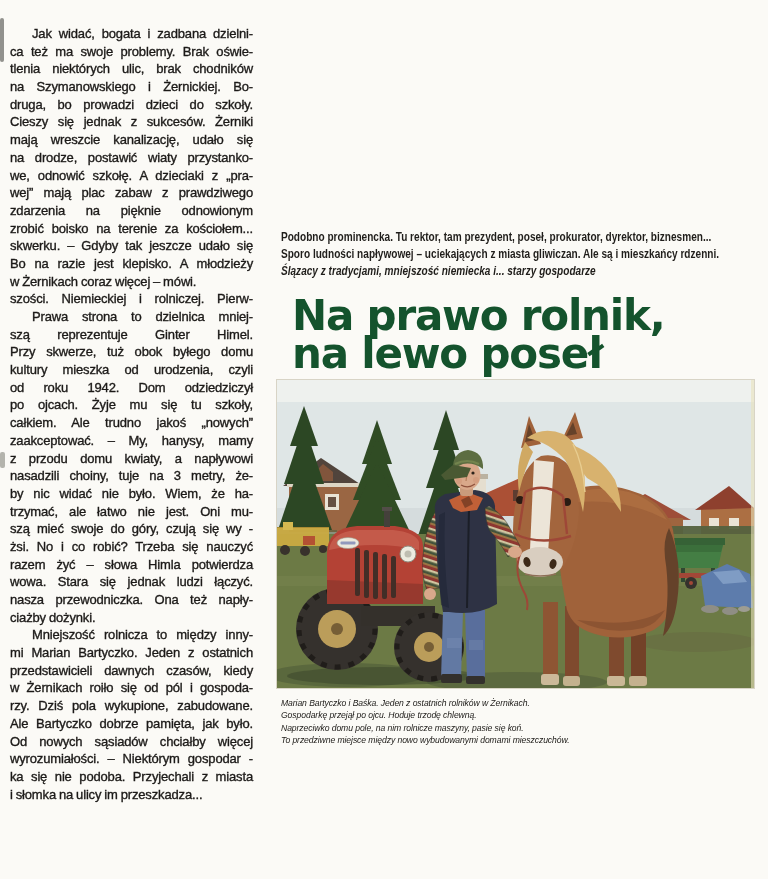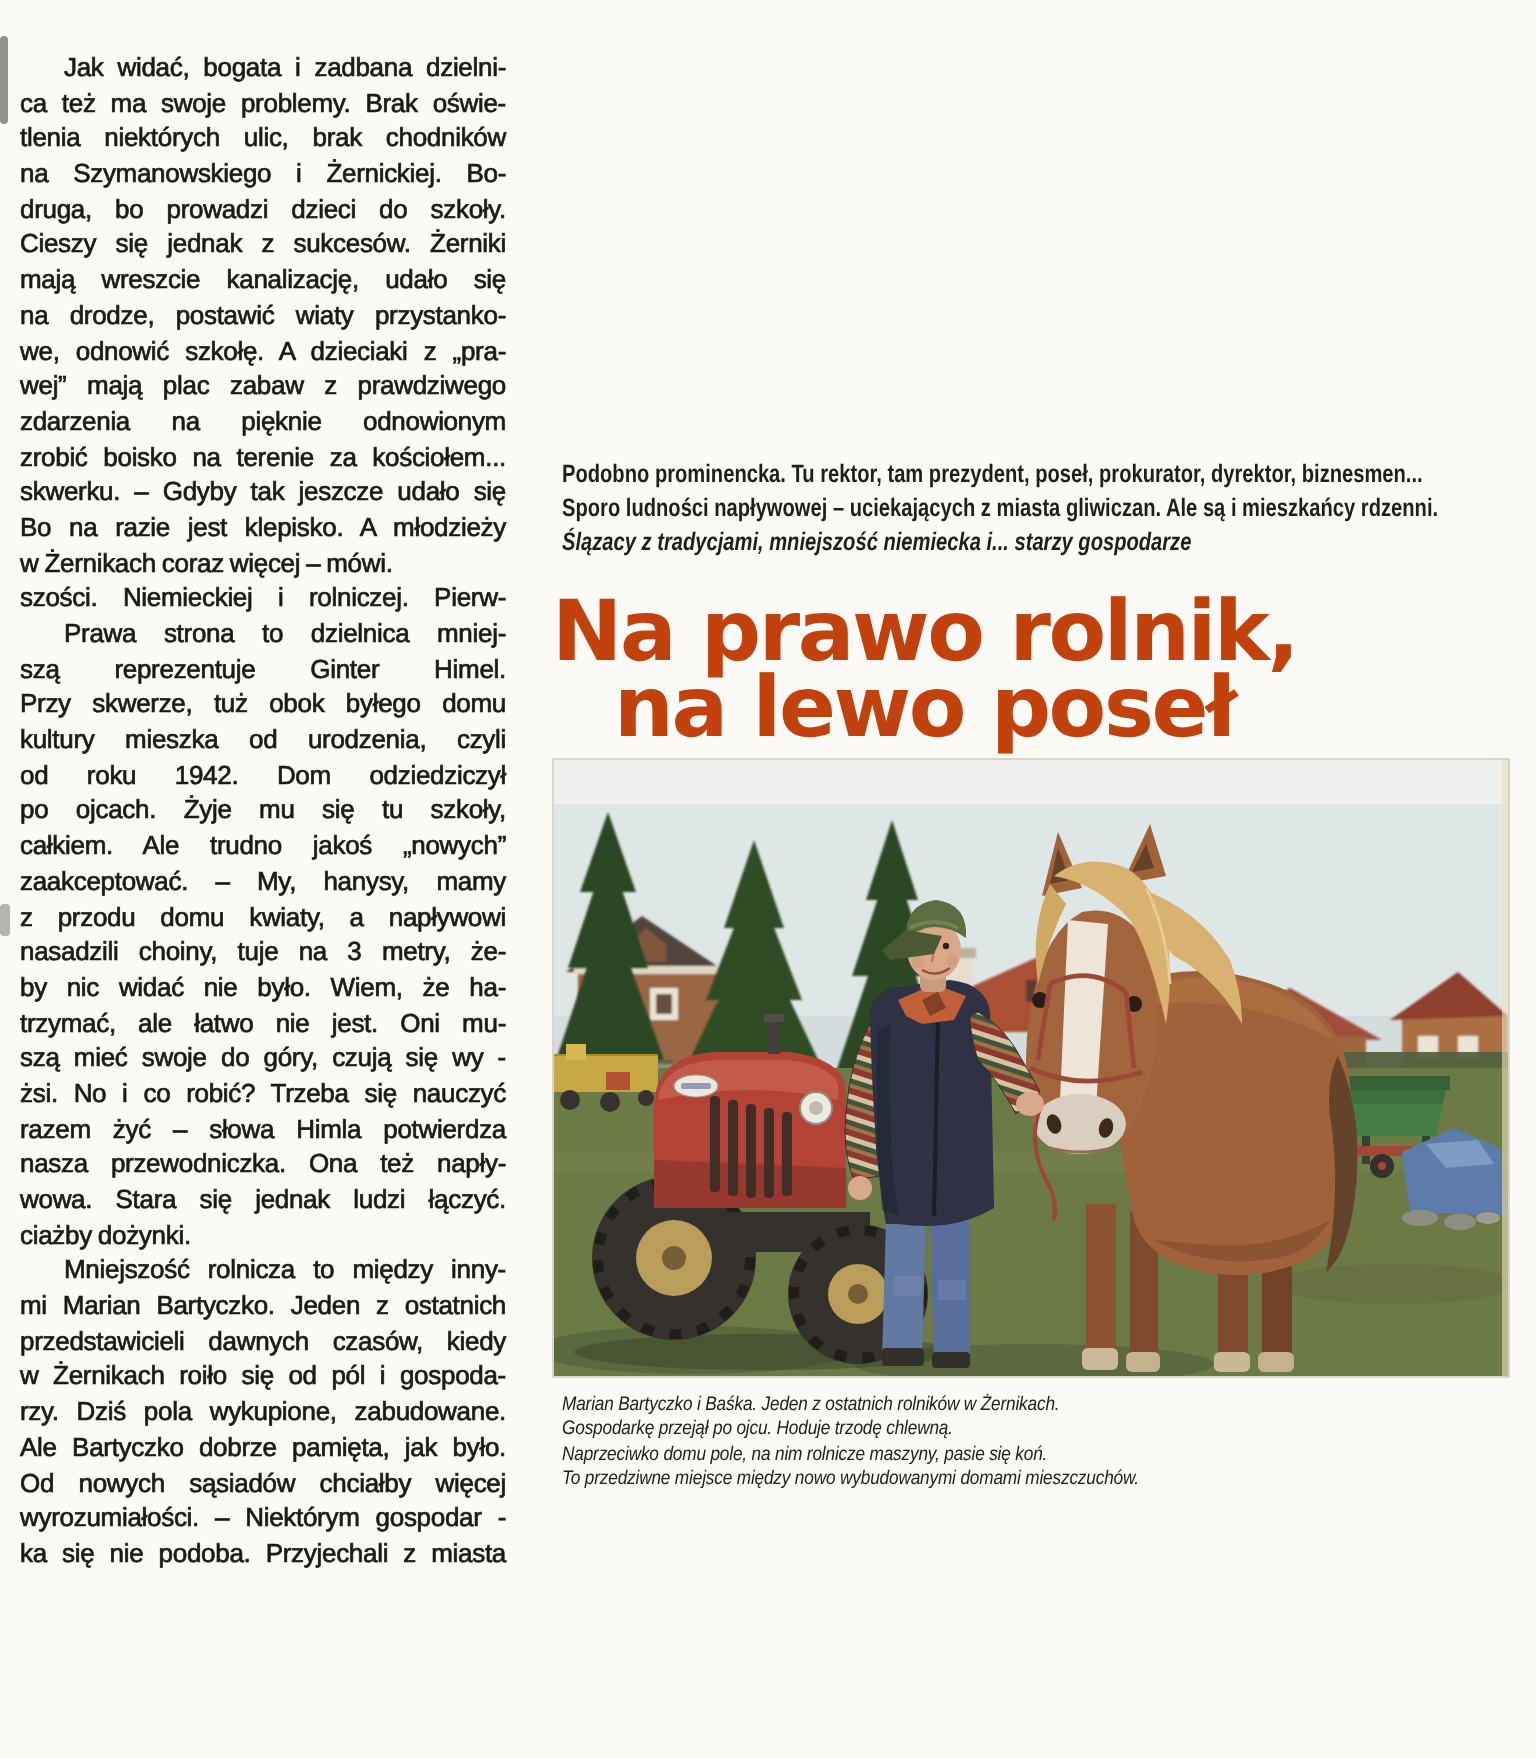--- a/index.html
+++ b/index.html
@@ -22,25 +22,24 @@
   .intro{
     position:absolute;left:281px;top:229px;width:620px;
     font-size:12.6px;font-weight:700;line-height:17.2px;
     transform:scaleX(.8);transform-origin:left top;
     color:#201e1b;
   }
   .il{height:17.2px;}
   .il.it{font-style:italic;}
   
   .headline{
-    position:absolute;left:276px;top:297px;
+    position:absolute;left:292px;top:297px;
     font-family:"DejaVu Sans",sans-serif;font-weight:bold;
     font-size:42px;line-height:38px;letter-spacing:-1.2px;
-    color:#c2410c;
-    text-align:center;
+    color:#14532d;
   }
   
   .photo{
     position:absolute;left:277px;top:380px;width:477px;height:308px;
     outline:1px solid #d8d4c6;background:#dfe7e8;overflow:hidden;
   }
   .photo svg{display:block;}
   
   .caption{
     position:absolute;left:281px;top:697px;width:360px;
@@ -85,32 +84,33 @@
     <div class="cl">po ojcach. Żyje mu się tu szkoły,</div>
     <div class="cl">całkiem. Ale trudno jakoś „nowych”</div>
     <div class="cl">zaakceptować. – My, hanysy, mamy</div>
     <div class="cl">z przodu domu kwiaty, a napływowi</div>
     <div class="cl">nasadzili choiny, tuje na 3 metry, że-</div>
     <div class="cl">by nic widać nie było. Wiem, że ha-</div>
     <div class="cl">trzymać, ale łatwo nie jest. Oni mu-</div>
     <div class="cl">szą mieć swoje do góry, czują się wy -</div>
     <div class="cl">żsi. No i co robić? Trzeba się nauczyć</div>
     <div class="cl">razem żyć – słowa Himla potwierdza</div>
+    <div class="cl">wowa. Stara się jednak ludzi łączyć.</div>
     <div class="cl">nasza przewodniczka. Ona też napły-</div>
-    <div class="cl">wowa. Stara się jednak ludzi łączyć.</div>
     <div class="cl fin">ciażby dożynki.</div>
     <div class="cl ind">Mniejszość rolnicza to między inny-</div>
     <div class="cl">mi Marian Bartyczko. Jeden z ostatnich</div>
     <div class="cl">przedstawicieli dawnych czasów, kiedy</div>
     <div class="cl">w Żernikach roiło się od pól i gospoda-</div>
     <div class="cl">rzy. Dziś pola wykupione, zabudowane.</div>
     <div class="cl">Ale Bartyczko dobrze pamięta, jak było.</div>
     <div class="cl">Od nowych sąsiadów chciałby więcej</div>
     <div class="cl">wyrozumiałości. – Niektórym gospodar -</div>
     <div class="cl">ka się nie podoba. Przyjechali z miasta</div>
+    <div class="cl fin">i słomka na ulicy im przeszkadza...</div>
   </div>
 
 <div class="intro">
     <div class="il">Podobno prominencka. Tu rektor, tam prezydent, poseł, prokurator, dyrektor, biznesmen...</div>
     <div class="il">Sporo ludności napływowej – uciekających z miasta gliwiczan. Ale są i mieszkańcy rdzenni.</div>
     <div class="il it">Ślązacy z tradycjami, mniejszość niemiecka i... starzy gospodarze</div>
   </div>
 
 <div class="headline">
   <div>Na prawo rolnik,</div>

